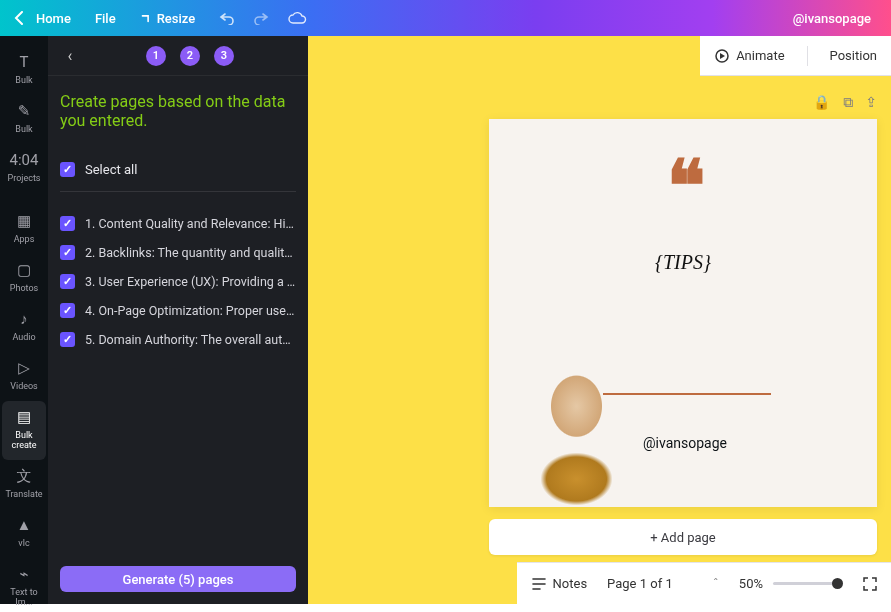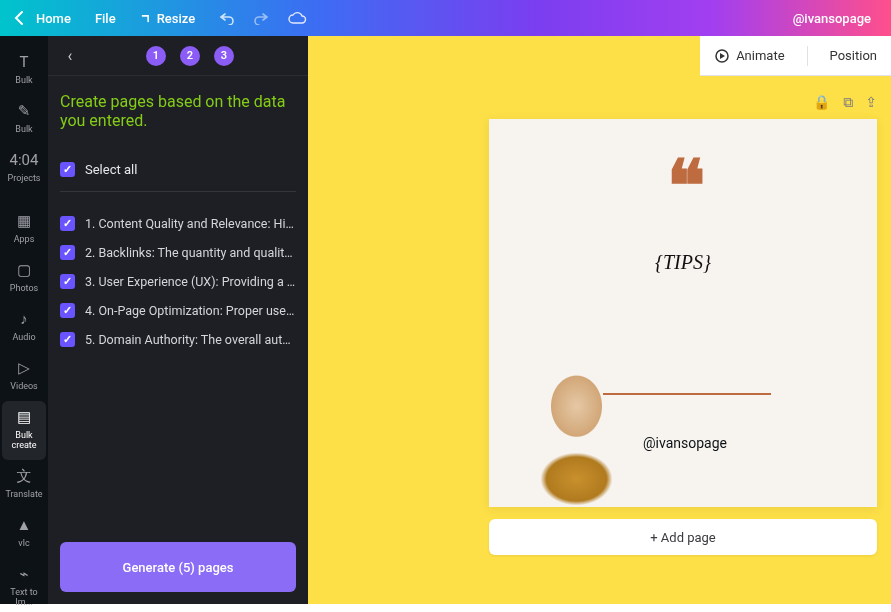--- a/index.html
+++ b/index.html
@@ -65,21 +65,21 @@
   .panel-body .sub { font-size:16px; color:#84cc16; margin-bottom:28px; }
   .selall { display:flex; align-items:center; gap:10px; padding:4px 0 14px; border-bottom:1px solid rgba(255,255,255,.1); margin-bottom:24px; font-size:13px; cursor:pointer; }
   .chk { width:15px; height:15px; border-radius:3px; background:#6a54ff; display:flex; align-items:center; justify-content:center; flex-shrink:0; }
   .chk::after { content:"✓"; color:#fff; font-size:11px; font-weight:800; }
   .list { display:flex; flex-direction:column; gap:14px; }
   .li { display:flex; align-items:flex-start; gap:10px; font-size:12.5px; color:#d5d5dc; white-space:nowrap; overflow:hidden; cursor:pointer; }
   .li span.txt { overflow:hidden; text-overflow:ellipsis; }
 
   .genbtn {
     margin: 0 12px 12px;
-    height:50px;
+    height:26px;
     border-radius:6px;
     background:#8b6cf6;
     color:#fff;
     font-size:13px;
     font-weight:500;
     display:flex;
     align-items:center;
     justify-content:center;
     cursor:pointer;
   }
@@ -249,14 +249,36 @@
       <div class="page">
         <div class="quote">❝</div>
         <div class="tips">{TIPS}</div>
         <div class="line"></div>
         <div class="handle">@ivansopage</div>
         <div class="portrait"></div>
       </div>
       <div class="addpage">+ Add page</div>
     </div>
 
+    <div class="footer">
+      <span class="fbtn">
+        <svg width="16" height="14" viewBox="0 0 16 14">
+            <path d="M2 2 H14 M2 7 H14 M2 12 H9" stroke="#333" stroke-width="1.6" stroke-linecap="round"></path>
+          </svg>
+        <span>Notes</span>
+      </span>
+      <span>Page 1 of 1</span>
+      <span class="spacer"></span>
+      <span style="color:#888">ˆ</span>
+      <span class="zoom">
+        <span>50%</span>
+        <span class="track">
+            <span class="thumb"></span>
+          </span>
+      </span>
+      <span>
+        <svg width="14" height="14" viewBox="0 0 14 14">
+            <path d="M1 5 V1 H5 M9 1 H13 V5 M13 9 V13 H9 M5 13 H1 V9" stroke="#333" stroke-width="1.5" fill="none"></path>
+          </svg>
+      </span>
+    </div>
   </div>
 </div>
 
 </body></html>

